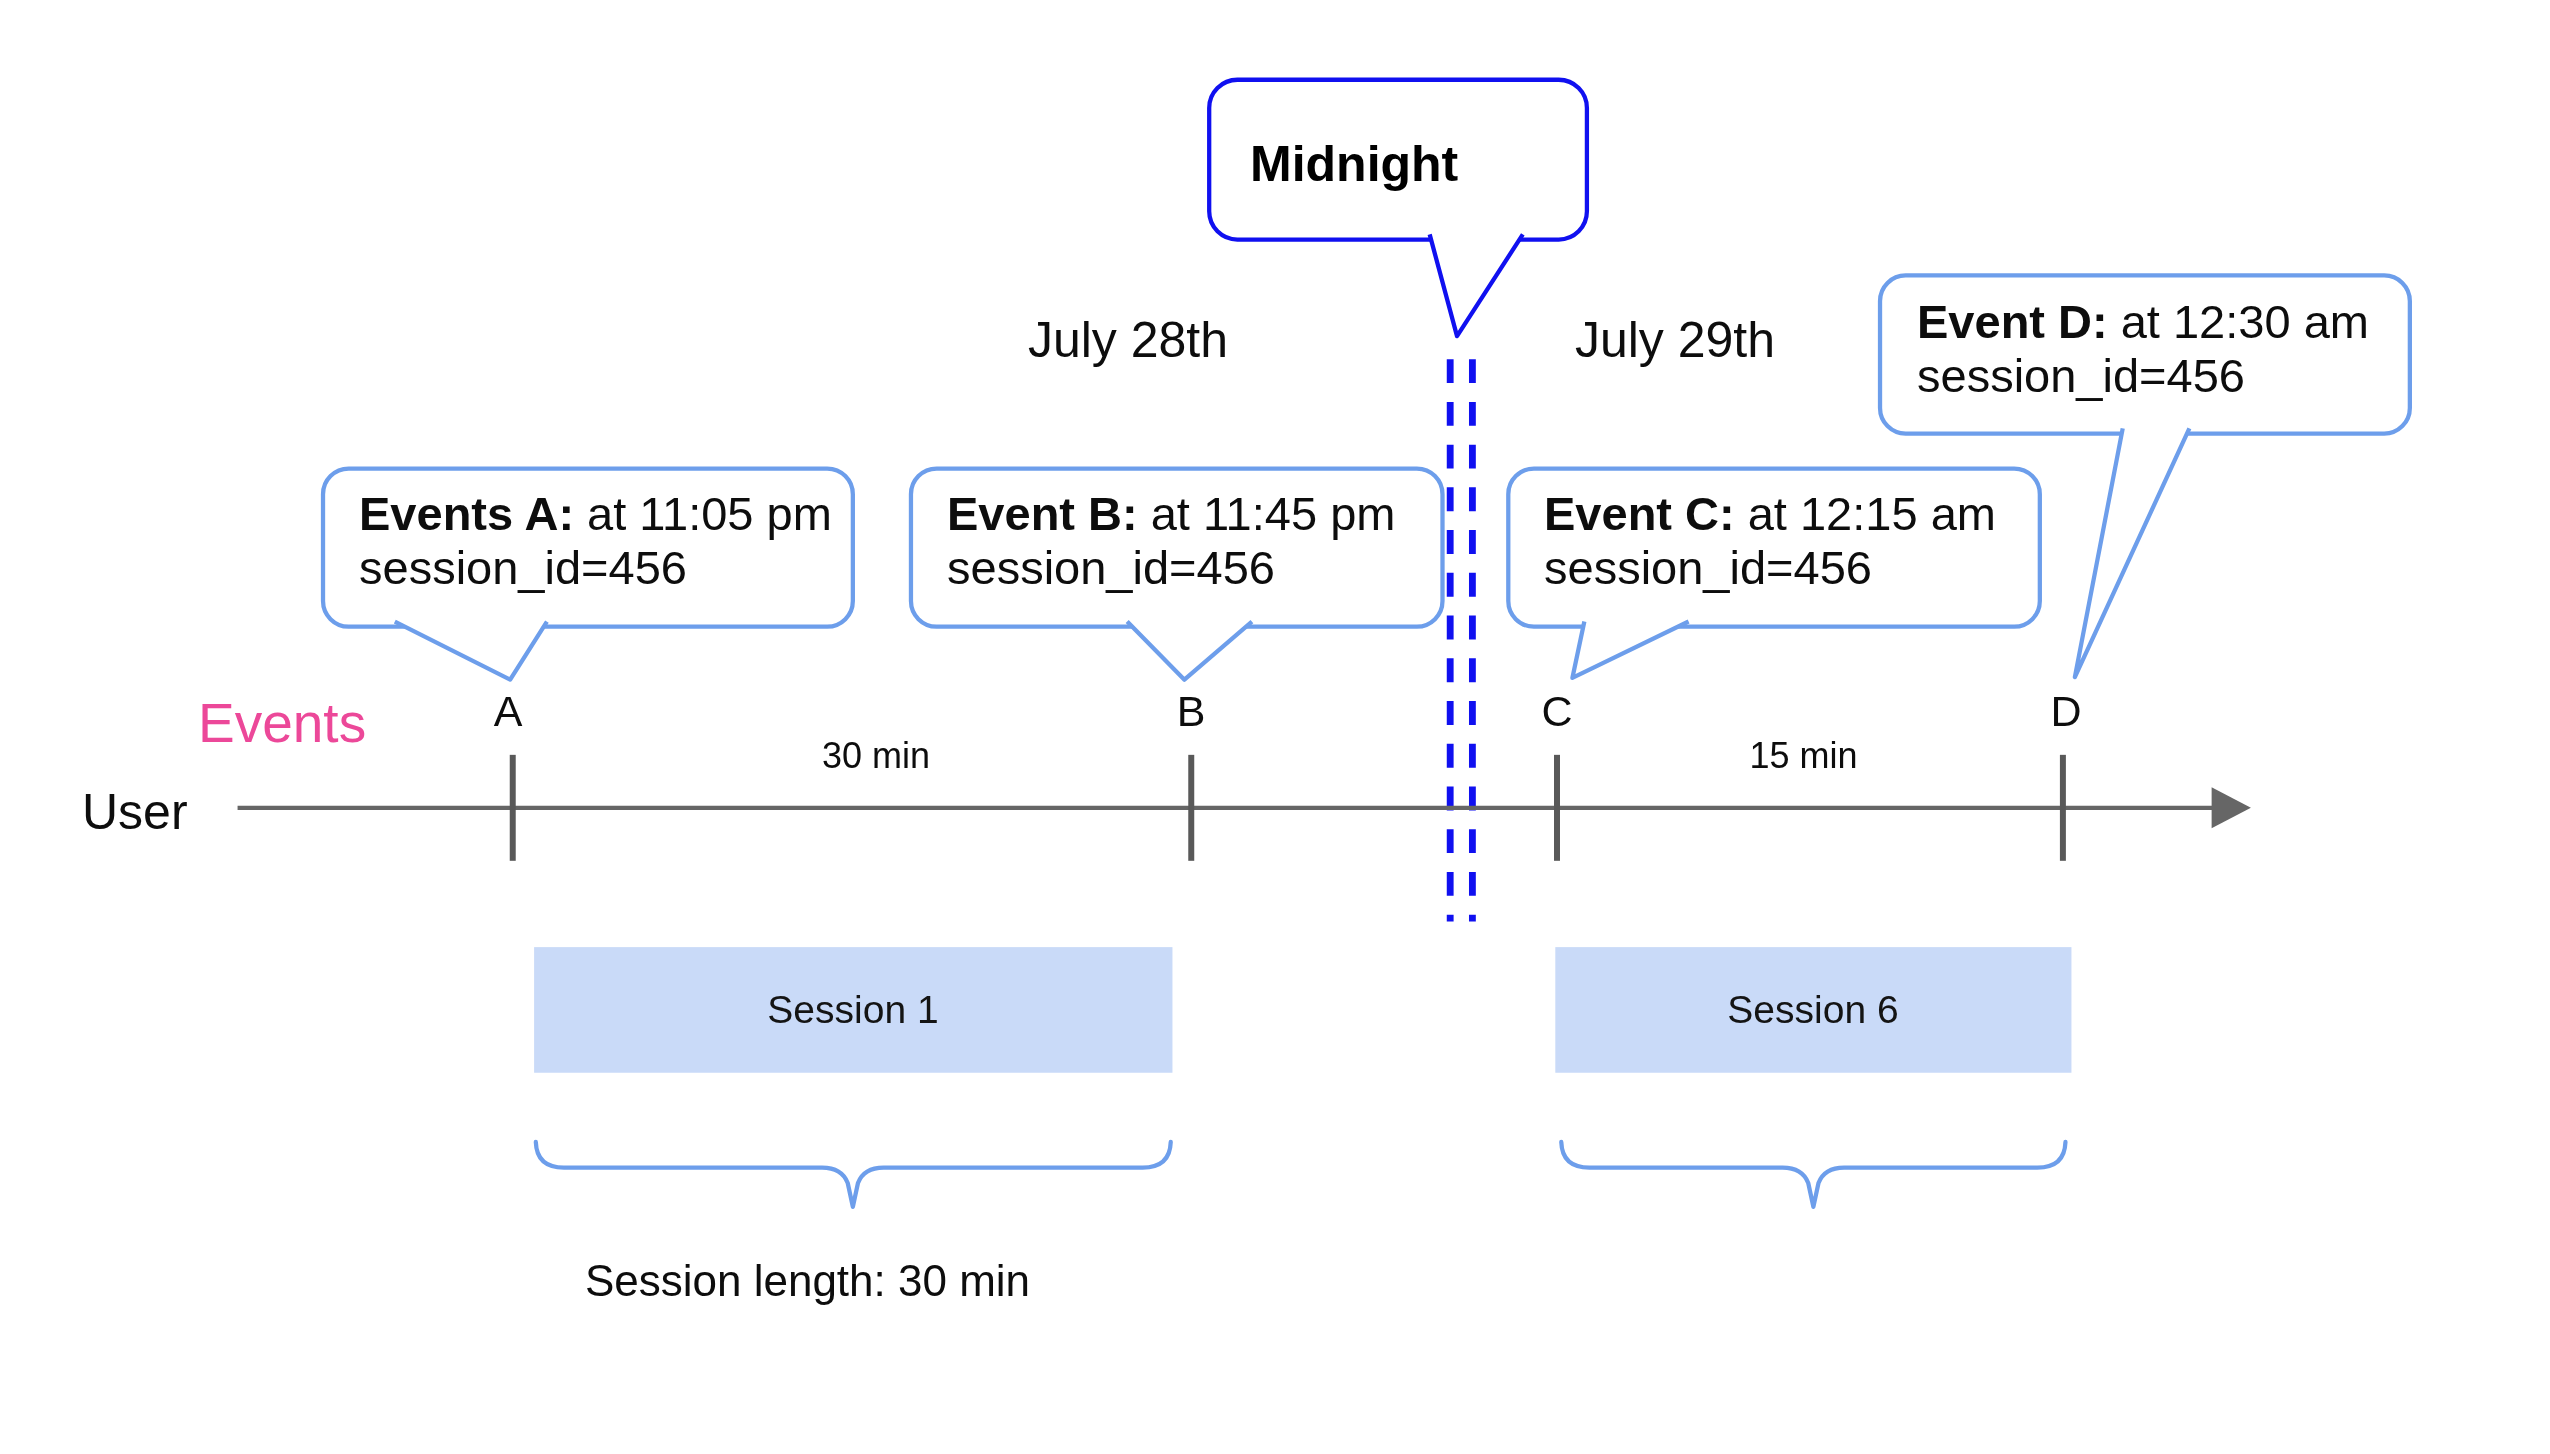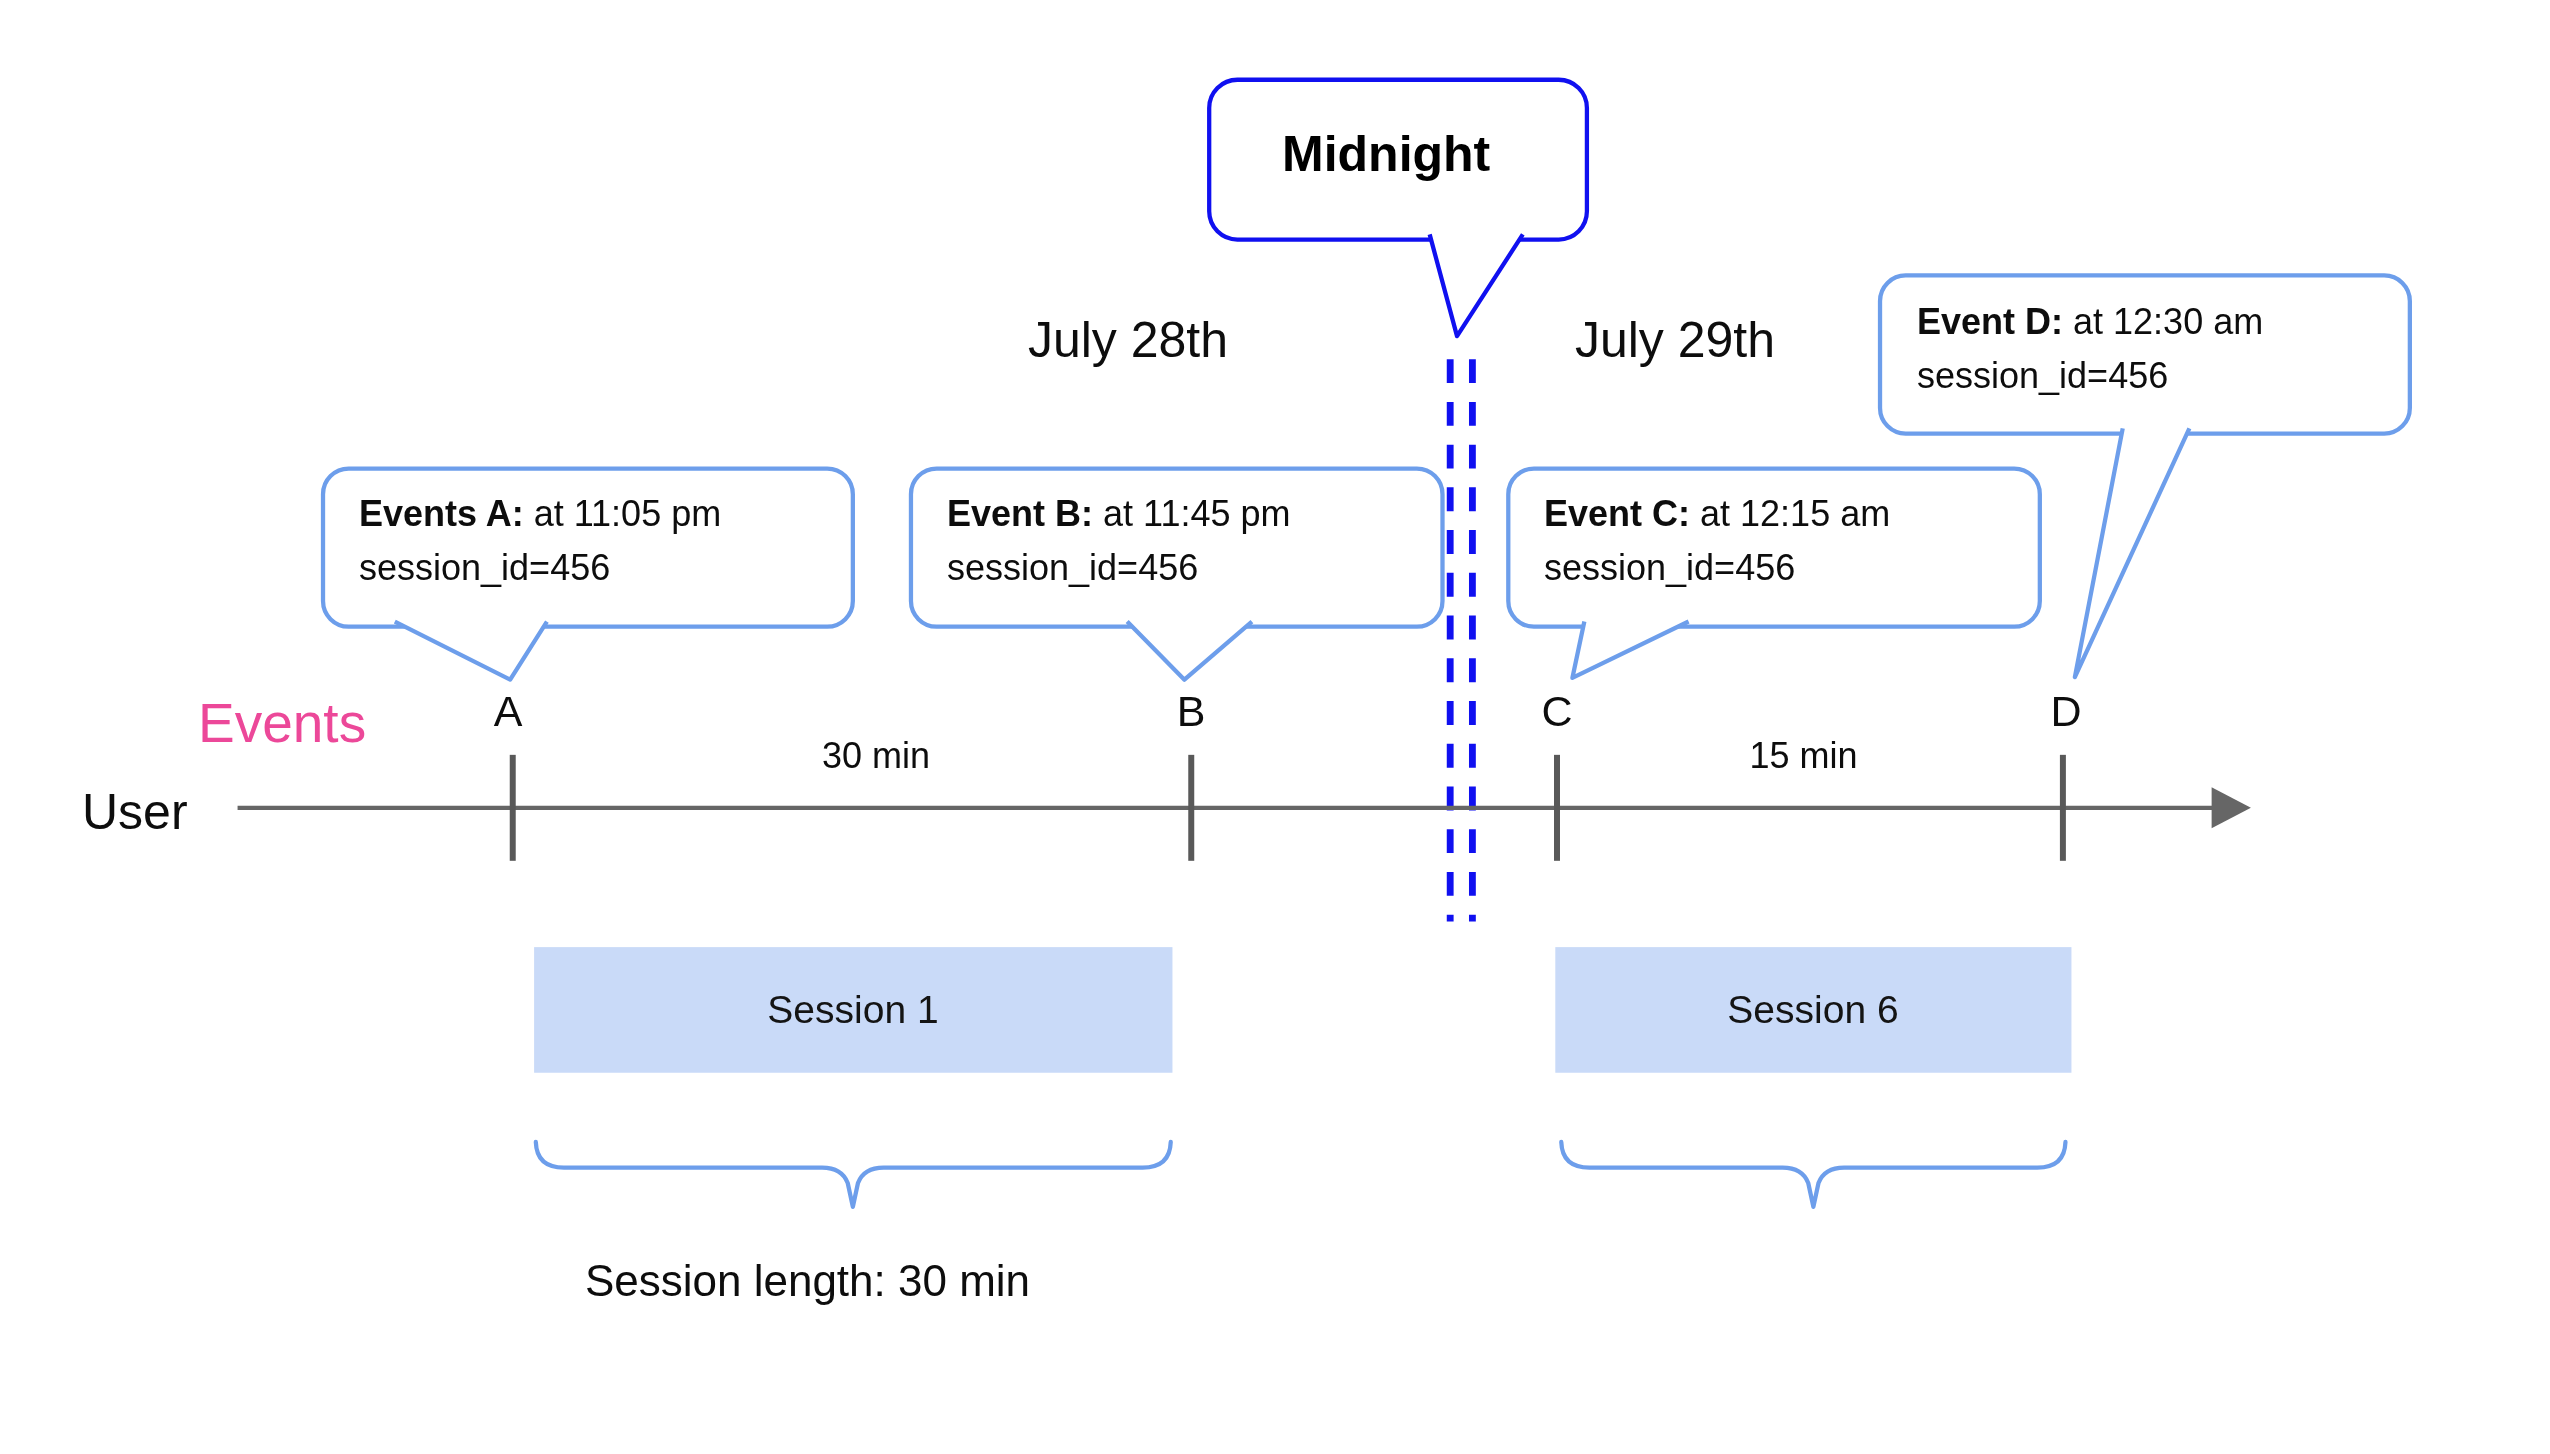--- a/index.html
+++ b/index.html
@@ -25,21 +25,21 @@
     width: 222px;
     text-align: center;
     color: #0d0d0d;
   }
   .midnight-label {
     font-size: 50px;
     font-weight: bold;
     color: #000000;
   }
   .callout-text {
-    font-size: 36px;
+    font-size: 47px;
     line-height: 54px;
     color: #0d0d0d;
     white-space: nowrap;
   }
   .callout-text .b { font-weight: bold; }
   .axis-caption { font-size: 55px; color: #ec4899; }
   .event-letter {
     font-size: 43px;
     width: 68px;
     text-align: center;
@@ -101,21 +101,21 @@
 
     <path d="M 462 727 L 597 795 L 640 727" fill="#ffffff" stroke="#6d9eeb" stroke-width="5" stroke-linejoin="round"></path>
     <path d="M 1319 727 L 1386 795 L 1465 727" fill="#ffffff" stroke="#6d9eeb" stroke-width="5" stroke-linejoin="round"></path>
     <path d="M 1854 727 L 1840 793 L 1976 727" fill="#ffffff" stroke="#6d9eeb" stroke-width="5" stroke-linejoin="round"></path>
     <path d="M 2484 501 L 2428 792 L 2562 501" fill="#ffffff" stroke="#6d9eeb" stroke-width="5" stroke-linejoin="round"></path>
   </svg>
 
   <div class="txt date-label" style="left:1017px; top:311px;">July 28th</div>
   <div class="txt date-label" style="left:1564px; top:311px;">July 29th</div>
 
-  <div class="txt midnight-label" style="left:1250px; top:125px;margin-left:32px;">Midnight</div>
+  <div class="txt midnight-label" style="left:1250px; top:135px;">Midnight</div>
 
   <div class="txt callout-text" style="left:359px; top:487px;">
     <span class="b">Events A:</span><span> at 11:05 pm</span><br>
     <span>session_id=456</span>
   </div>
   <div class="txt callout-text" style="left:947px; top:487px;">
     <span class="b">Event B:</span><span> at 11:45 pm</span><br>
     <span>session_id=456</span>
   </div>
   <div class="txt callout-text" style="left:1544px; top:487px;">

